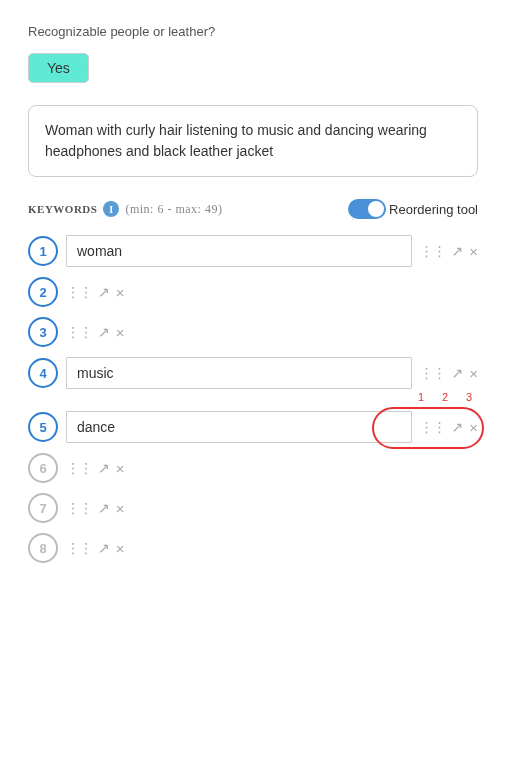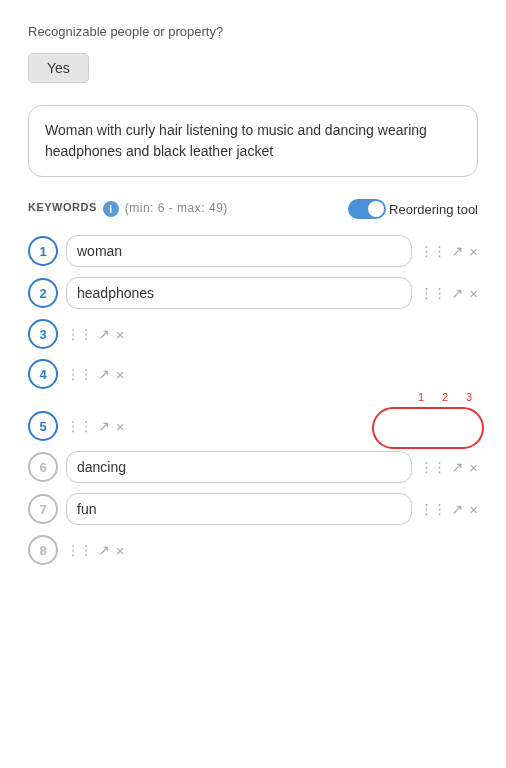--- a/index.html
+++ b/index.html
@@ -20,54 +20,55 @@
     }
 
     .btn-group {
       display: flex;
       gap: 10px;
       margin-bottom: 22px;
     }
 
     .btn-yesno {
       border: 1px solid #ccc;
-      background: #e5e5e5;
+      background: #5eead4;
       padding: 6px 18px;
       border-radius: 5px;
       cursor: pointer;
       font-size: 14px;
       color: #333;
     }
 
     .description-box {
       border: 1px solid #ccc;
-      border-radius: 14px;
+      border-radius: 8px;
       padding: 14px 16px;
       font-size: 14px;
       color: #333;
       line-height: 1.5;
       margin-bottom: 22px;
     }
 
     .keywords-header {
       display: flex;
       align-items: center;
       justify-content: space-between;
       margin-bottom: 16px;
     }
 
     .keywords-left {
       display: flex;
-      align-items: flex-start;
+      align-items: center;
       gap: 6px;
       font-size: 11px;
       font-weight: 700;
       letter-spacing: 0.5px;
       color: #555;
       text-transform: uppercase;
+      font-family: Liberation Serif, serif;
     }
 
     .info-icon {
       width: 16px;
       height: 16px;
       border-radius: 50%;
       background: #5b9bd5;
       color: #fff;
       font-size: 10px;
       display: inline-flex;
@@ -132,21 +133,21 @@
     }
 
     .keyword-number.inactive {
       border-color: #bbb;
       color: #bbb;
     }
 
     .keyword-input {
       flex: 1;
       border: 1px solid #ccc;
-      border-radius: 12px;
+      border-radius: 1px;
       padding: 7px 10px;
       font-size: 14px;
       color: #333;
       outline: none;
     }
 
     .keyword-actions {
       display: flex;
       align-items: center;
       gap: 6px;
@@ -200,21 +201,21 @@
     }
 
     .ann-num {
       width: 18px;
       text-align: center;
     }
   </style>
 </head>
 <body>
 
-<p class="section-label">Recognizable people or property?</p>
+<p class="section-label">Recognizable people or leather?</p>
 
 <div class="btn-group">
   <button class="btn-yesno">Yes</button>
 </div>
 
 <div class="description-box">Woman with curly hair listening to music and dancing wearing headphones and black leather jacket</div>
 
 <div class="keywords-header">
   <div class="keywords-left">
     <span>KEYWORDS</span>
@@ -232,69 +233,68 @@
       <div class="keyword-number active">1</div>
       <input type="text" class="keyword-input" value="woman" style="">
       <div class="keyword-actions">
         <span class="drag-icon">⋮⋮</span>
         <span class="arrow-icon">↗</span>
         <span class="close-icon">×</span>
       </div>
     </div>
     <div class="keyword-row">
       <div class="keyword-number active">2</div>
-      <input type="text" class="keyword-input" value="headphones" style="">
       <div class="keyword-actions">
         <span class="drag-icon">⋮⋮</span>
         <span class="arrow-icon">↗</span>
         <span class="close-icon">×</span>
       </div>
     </div>
     <div class="keyword-row">
       <div class="keyword-number active">3</div>
       <div class="keyword-actions">
         <span class="drag-icon">⋮⋮</span>
         <span class="arrow-icon">↗</span>
         <span class="close-icon">×</span>
       </div>
     </div>
     <div class="keyword-row" style="margin-bottom: 22px;">
       <div class="keyword-number active">4</div>
+      <input type="text" class="keyword-input" value="music" style="">
       <div class="keyword-actions">
         <span class="drag-icon">⋮⋮</span>
         <span class="arrow-icon">↗</span>
         <span class="close-icon">×</span>
       </div>
       <div class="annotation-numbers">
         <span class="ann-num">1</span>
         <span class="ann-num">2</span>
         <span class="ann-num">3</span>
       </div>
     </div>
     <div class="keyword-row annotation-row">
       <div class="keyword-number active">5</div>
+      <input type="text" class="keyword-input" value="dance" style="">
       <div class="keyword-actions">
         <span class="drag-icon">⋮⋮</span>
         <span class="arrow-icon">↗</span>
         <span class="close-icon">×</span>
       </div>
       <div class="highlight-circle"></div>
     </div>
     <div class="keyword-row">
       <div class="keyword-number inactive">6</div>
-      <input type="text" class="keyword-input" value="dancing" style="">
       <div class="keyword-actions">
         <span class="drag-icon">⋮⋮</span>
         <span class="arrow-icon">↗</span>
         <span class="close-icon">×</span>
       </div>
     </div>
     <div class="keyword-row">
       <div class="keyword-number inactive">7</div>
-      <input type="text" class="keyword-input" value="fun" style="">
       <div class="keyword-actions">
         <span class="drag-icon">⋮⋮</span>
         <span class="arrow-icon">↗</span>
         <span class="close-icon">×</span>
       </div>
     </div>
     <div class="keyword-row">
       <div class="keyword-number inactive">8</div>
       <div class="keyword-actions">
         <span class="drag-icon">⋮⋮</span>

